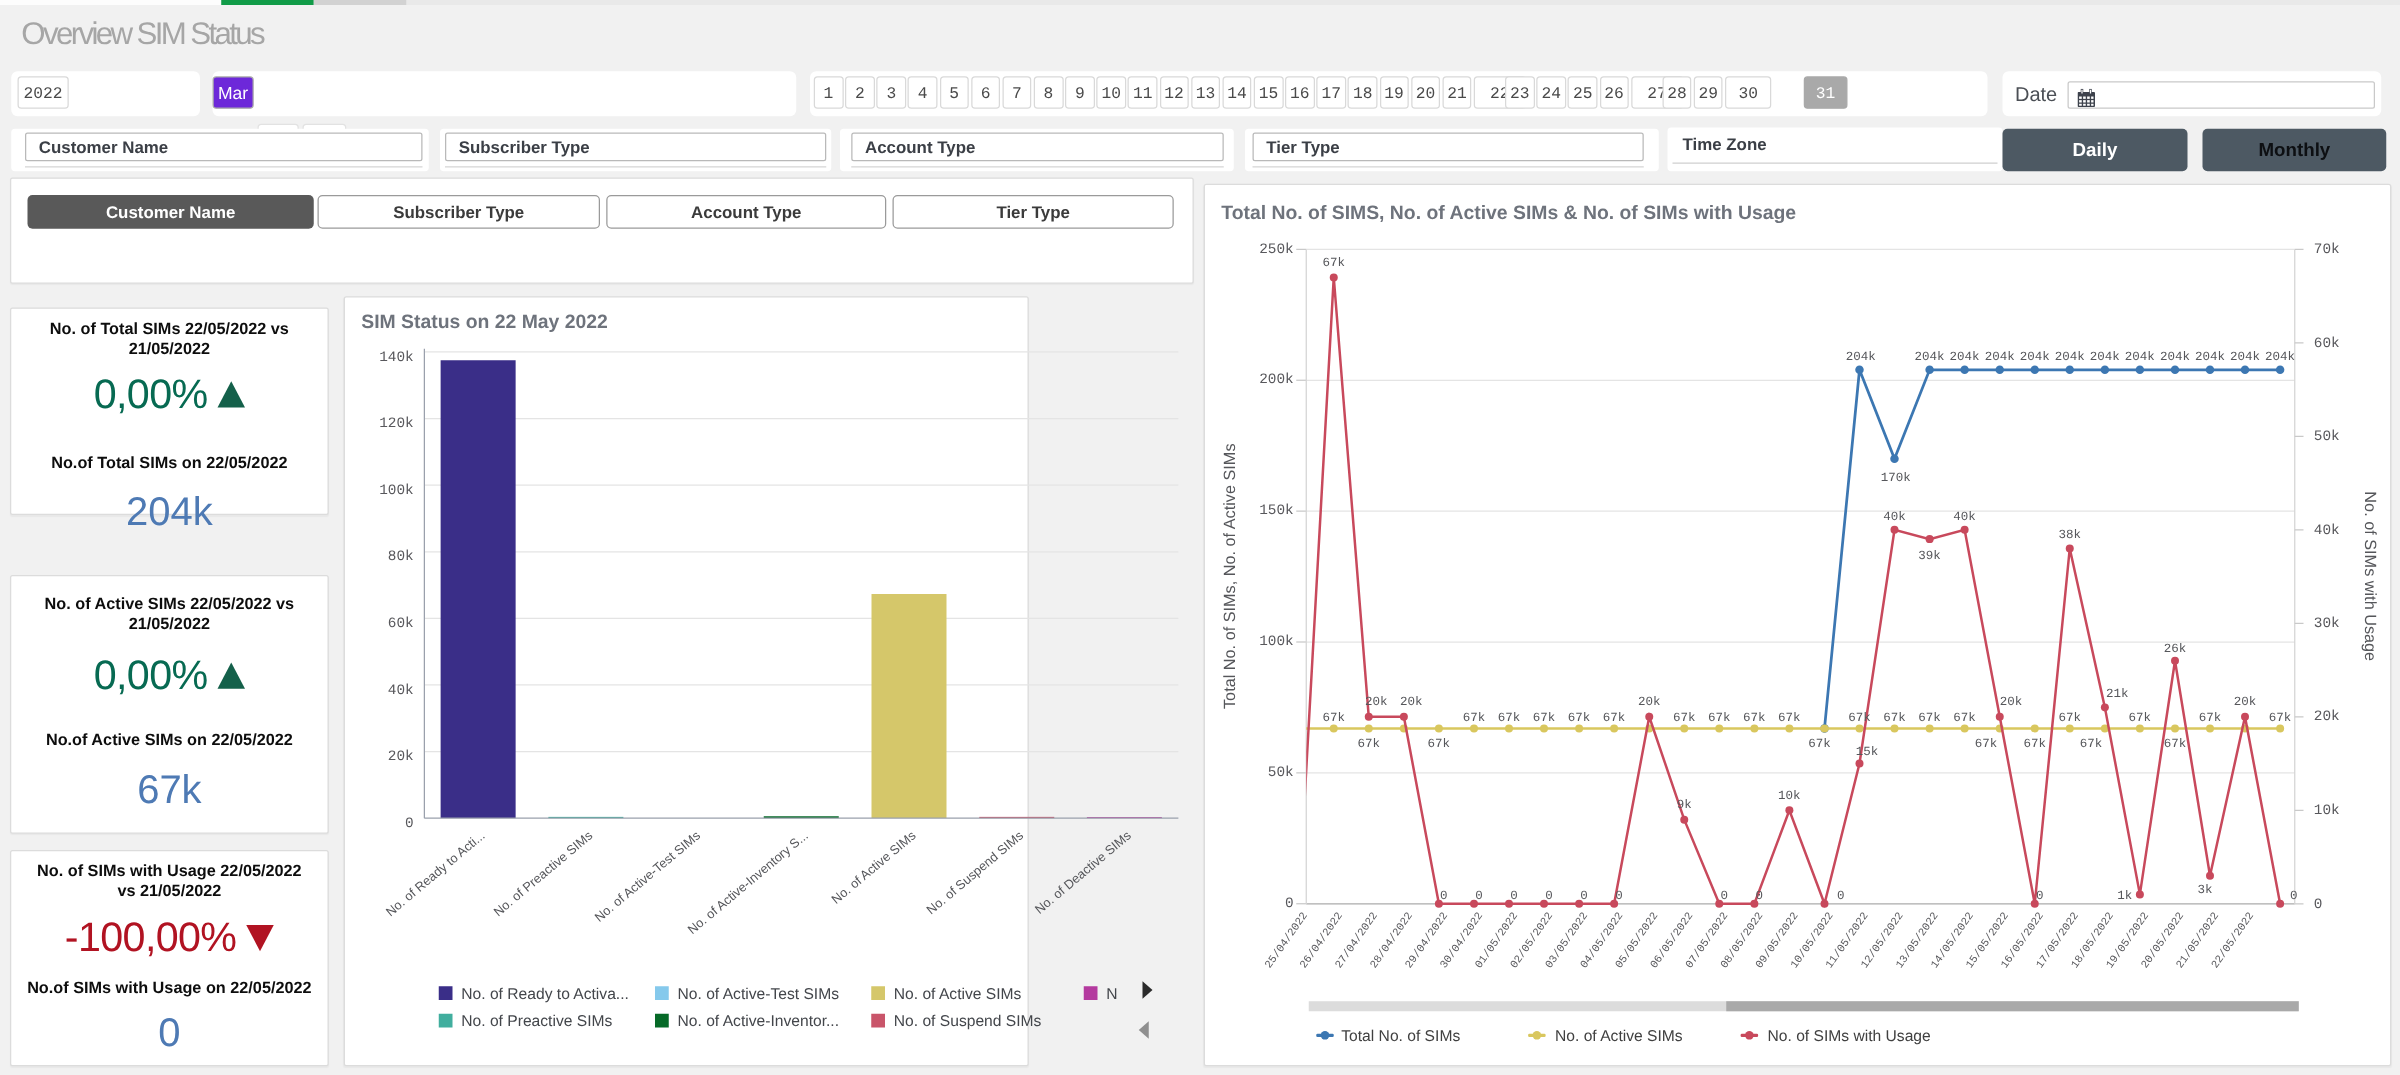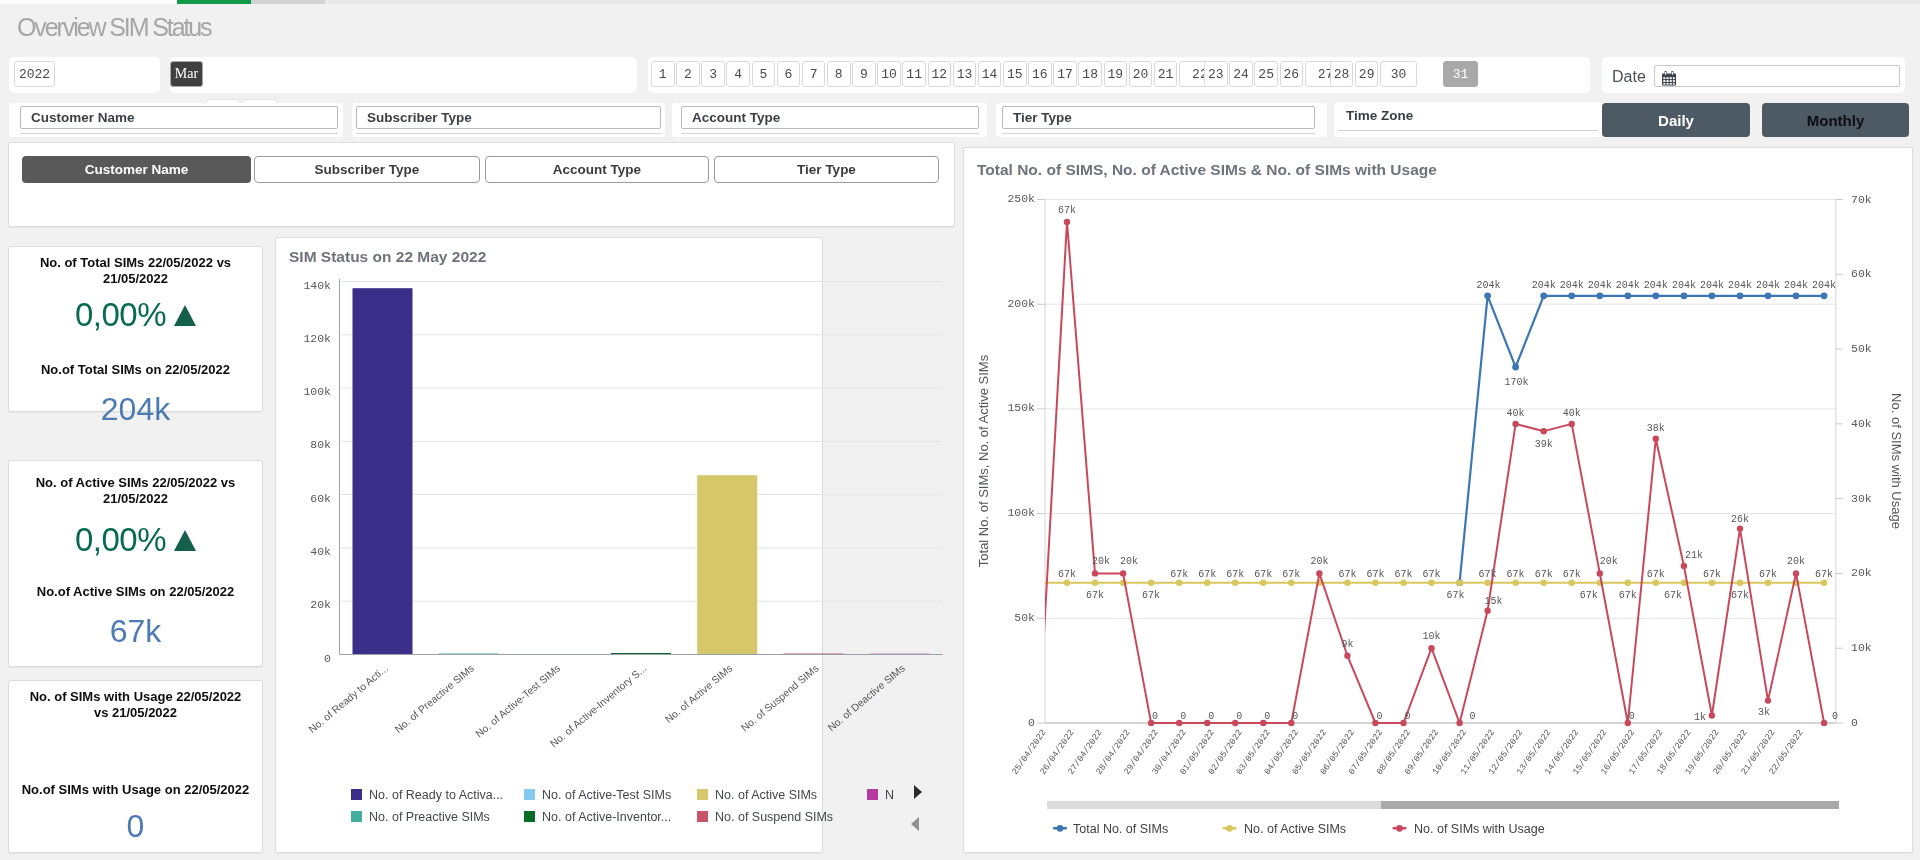--- a/index.html
+++ b/index.html
@@ -1,20 +1,20 @@
 <!DOCTYPE html>
 <html><head><meta charset="utf-8"><style>
 * { margin:0; padding:0; box-sizing:border-box; }
 body { width:1920px; height:860px; background:#f1f1f1; font-family:"Liberation Sans",sans-serif; position:relative; overflow:hidden; }
 .abs { position:absolute; }
 .card { position:absolute; background:#fff; border:1px solid #dcdcdc; border-radius:2px; box-shadow:0 1px 1px rgba(0,0,0,0.04); }
 .wbox { position:absolute; background:#fff; border-radius:5px; }
 .chip { position:absolute; height:26px; background:#fff; border:1px solid #d9d9d9; border-radius:3px; font-family:"Liberation Mono",monospace; font-size:13px; color:#4a4a4a; display:flex; align-items:center; justify-content:center; }
 .chip.sel { background:#a9a9a9; color:#fff; border-color:#a9a9a9; }
-.chip.mar { background:#404040; color:#fff; border-color:#a9a9a9; font-family:Liberation Serif, serif; font-size:14px; }
+.chip.mar { background:#6d28d9; color:#fff; border-color:#a9a9a9; font-family:Liberation Sans, sans-serif; font-size:14px; }
 .chip.mon { font-family:"Liberation Sans",sans-serif; font-size:14px; color:#4c5158; border-color:#e2e2e2;margin-top:38px; }
 .fbox { position:absolute; background:#fff; border:1px solid #b9b9b9; border-radius:2px; height:23px; }
 .fbox span { position:absolute; left:10px; top:3px; font-size:13.5px; font-weight:bold; color:#3b3f46; }
 .fline { position:absolute; height:4px; border-bottom:1px solid #d5d5d5; }
 .tabbtn { position:absolute; height:27px; border-radius:4px; font-size:13.5px; font-weight:bold; display:flex; align-items:center; justify-content:center; }
 .tabbtn.on { background:#595959; color:#fff; }
 .tabbtn.off { background:#fff; border:1px solid #9a9a9a; color:#3b3b3b; }
 .darkbtn { position:absolute; height:34px; background:#4d5963; border-radius:4px; font-size:15px; font-weight:bold; display:flex; align-items:center; justify-content:center; top:103px; }
 .kpi-t { position:absolute; width:100%; text-align:center; font-size:13px; font-weight:bold; color:#0d0d0d; line-height:16px; }
 .kpi-big { position:absolute; width:100%; text-align:center; font-size:33px; letter-spacing:-0.5px; line-height:36px; }
@@ -131,20 +131,21 @@
   <div class="kpi-val" style="top:143px">204k</div>
 </div>
 <div class="card" style="left:8px;top:460px;width:255px;height:207px">
   <div class="kpi-t" style="top:14px">No. of Active SIMs 22/05/2022 vs<br>21/05/2022</div>
   <div class="kpi-big" style="top:61px;color:#076a52">0,00%<span class="tri-up"></span></div>
   <div class="kpi-t" style="top:123px">No.of Active SIMs on 22/05/2022</div>
   <div class="kpi-val" style="top:151px">67k</div>
 </div>
 <div class="card" style="left:8px;top:680px;width:255px;height:173px">
   <div class="kpi-t" style="top:8px">No. of SIMs with Usage 22/05/2022<br>vs 21/05/2022</div>
+  <div class="kpi-big" style="top:51px;color:#b11322">-100,00%<span class="tri-dn"></span></div>
   <div class="kpi-t" style="top:101px">No.of SIMs with Usage on 22/05/2022</div>
   <div class="kpi-val" style="top:126px">0</div>
 </div>
 <div class="card" style="left:275px;top:237px;width:548px;height:616px"><svg width="680" height="616" viewBox="0 0 680 616">
       <text x="13" y="24" font-family="Liberation Sans" font-size="15.5" font-weight="bold" fill="#6e737c">SIM Status on 22 May 2022</text>
       <line x1="63.5" y1="43.5" x2="666.7" y2="43.5" stroke="#e4e4e4" stroke-width="1"></line>
       <text x="55" y="50.5" font-family="Liberation Mono" font-size="11.5" fill="#58585c" text-anchor="end">140k</text>
       <line x1="63.5" y1="96.8" x2="666.7" y2="96.8" stroke="#e4e4e4" stroke-width="1"></line>
       <text x="55" y="103.8" font-family="Liberation Mono" font-size="11.5" fill="#58585c" text-anchor="end">120k</text>
       <line x1="63.5" y1="150.1" x2="666.7" y2="150.1" stroke="#e4e4e4" stroke-width="1"></line>

